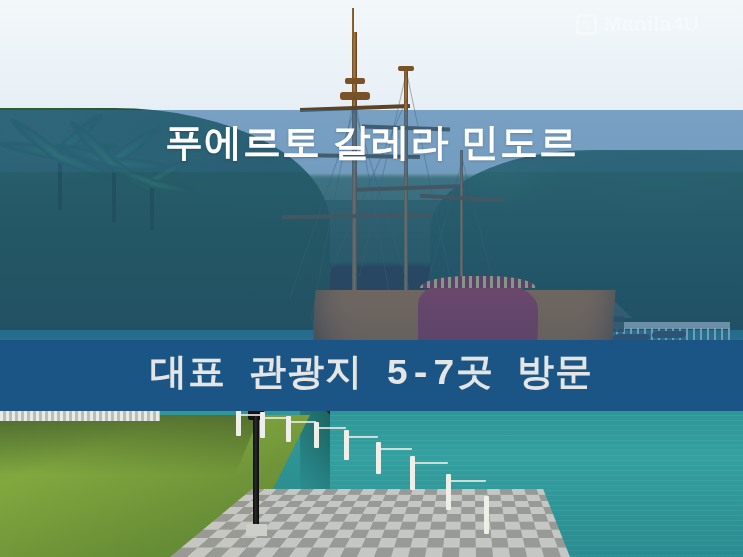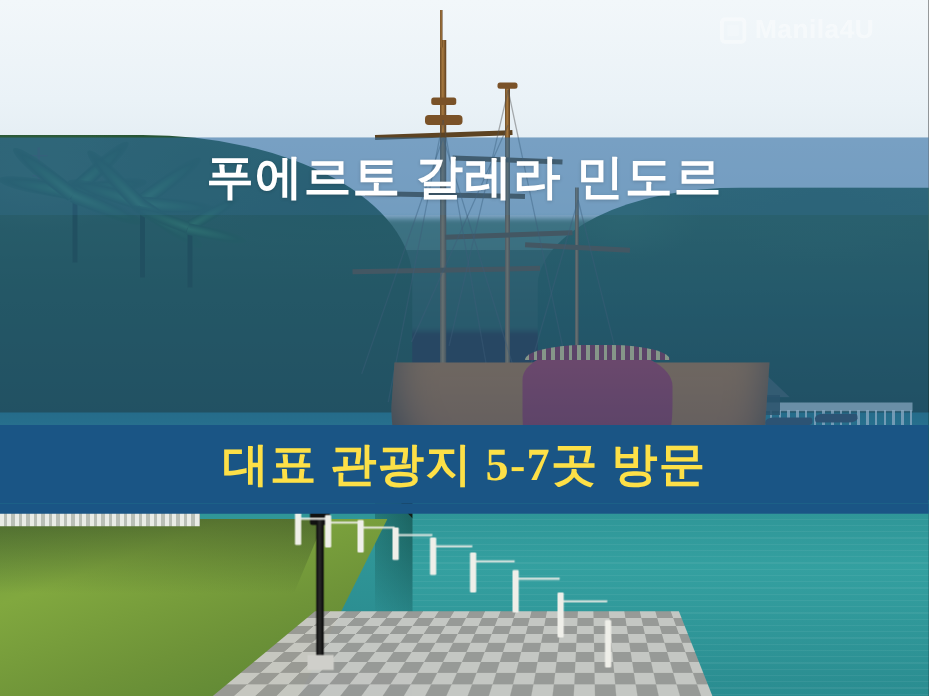--- a/index.html
+++ b/index.html
@@ -303,25 +303,25 @@
   
   .banner {
     position: absolute;
     left: 0; top: 340px; width: 743px; height: 63px;
     background: #1a5585;
     display: flex;
     align-items: center;
     justify-content: center;
   }
   .banner-text {
-    color: #fde047;
+    color: #e5e5e5;
     font-size: 37px;
     font-weight: 700;
     letter-spacing: 1px;
-    font-family: Liberation Serif, serif;
+    font-family: Liberation Mono, monospace;
   }
   .banner-bottom-strip {
     position: absolute;
     left: 0; top: 403px; width: 743px; height: 8px;
     background: #1a5585;
   }
 
   
   .watermark {
     position: absolute;

